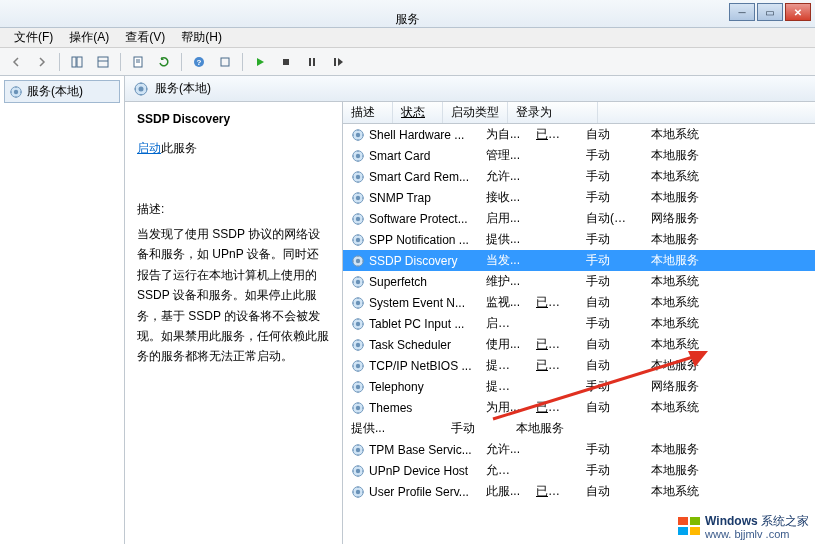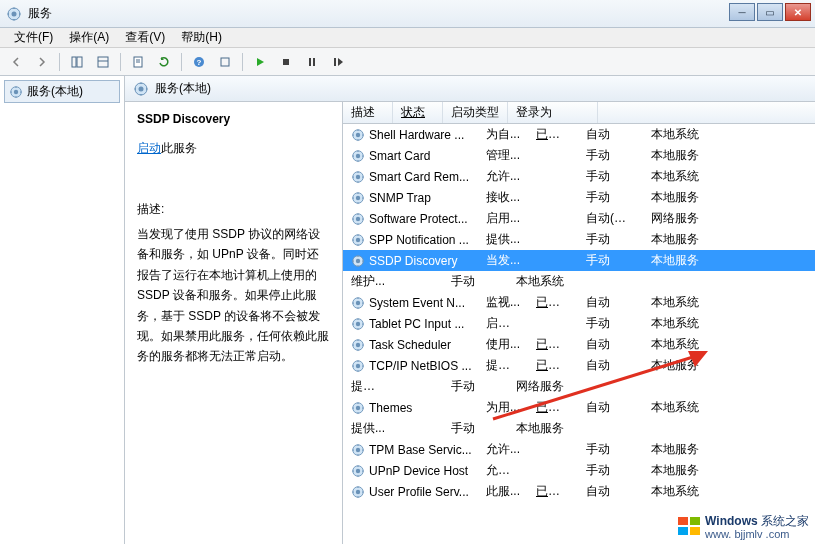--- a/index.html
+++ b/index.html
@@ -1,19 +1,19 @@
 <!DOCTYPE html>
 <html><head>
 <meta charset="utf-8">
 <style>
 * { margin: 0; padding: 0; box-sizing: border-box; font-family: "Microsoft YaHei", "Segoe UI", Tahoma, sans-serif; }
 body { width: 815px; height: 544px; background: #fff; overflow: hidden; position: relative; font-size: 12px; }
 
 
-.titlebar { height: 28px; background: linear-gradient(to bottom, #f4f8fb, #e5edf5); border-bottom: 1px solid #b8c4d0; display: flex; align-items: center; padding: 11px 6px; position: relative; }
+.titlebar { height: 28px; background: linear-gradient(to bottom, #f4f8fb, #e5edf5); border-bottom: 1px solid #b8c4d0; display: flex; align-items: center; padding: 11px 6px; position: relative; flex-direction: column; }
 .titlebar .app-icon { width: 16px; height: 16px; margin-right: 6px; }
 .titlebar .title { font-size: 12px; color: #000; }
 .win-controls { position: absolute; right: 4px; top: 3px; display: flex; gap: 2px; }
 .win-btn { width: 26px; height: 18px; border: 1px solid #5a7aa0; background: linear-gradient(to bottom, #d6e4f3, #b0c7e2); display: flex; align-items: center; justify-content: center; font-size: 10px; color: #2a3a4a; cursor: default; }
 .win-btn.close { background: linear-gradient(to bottom, #e99890, #d4412e); border-color: #9a3020; color: #fff; font-weight: bold; }
 
 
 .menubar { height: 20px; background: #f0f0f0; display: flex; align-items: center; padding: 0 6px; font-size: 12px; border-bottom: 1px solid #d0d0d0; }
 .menubar .menu-item { padding: 2px 8px; cursor: default; }
 
@@ -293,20 +293,26 @@
                   <use href="#gear"></use>
                 </svg>
                 <span>SSDP Discovery</span>
               </div>
               <div class="cell col-desc">当发...</div>
               <div class="cell col-status"></div>
               <div class="cell col-stype">手动</div>
               <div class="cell col-logon">本地服务</div>
             </div>
             <div class="list-row">
+              <div class="cell col-name">
+                <svg class="gear-icon" viewBox="0 0 16 16">
+                  <use href="#gear"></use>
+                </svg>
+                <span>Superfetch</span>
+              </div>
               <div class="cell col-desc">维护...</div>
               <div class="cell col-status"></div>
               <div class="cell col-stype">手动</div>
               <div class="cell col-logon">本地系统</div>
             </div>
             <div class="list-row">
               <div class="cell col-name">
                 <svg class="gear-icon" viewBox="0 0 16 16">
                   <use href="#gear"></use>
                 </svg>
@@ -347,20 +353,26 @@
                   <use href="#gear"></use>
                 </svg>
                 <span>TCP/IP NetBIOS ...</span>
               </div>
               <div class="cell col-desc">提供 ...</div>
               <div class="cell col-status">已启动</div>
               <div class="cell col-stype">自动</div>
               <div class="cell col-logon">本地服务</div>
             </div>
             <div class="list-row">
+              <div class="cell col-name">
+                <svg class="gear-icon" viewBox="0 0 16 16">
+                  <use href="#gear"></use>
+                </svg>
+                <span>Telephony</span>
+              </div>
               <div class="cell col-desc">提供 ...</div>
               <div class="cell col-status"></div>
               <div class="cell col-stype">手动</div>
               <div class="cell col-logon">网络服务</div>
             </div>
             <div class="list-row">
               <div class="cell col-name">
                 <svg class="gear-icon" viewBox="0 0 16 16">
                   <use href="#gear"></use>
                 </svg>

